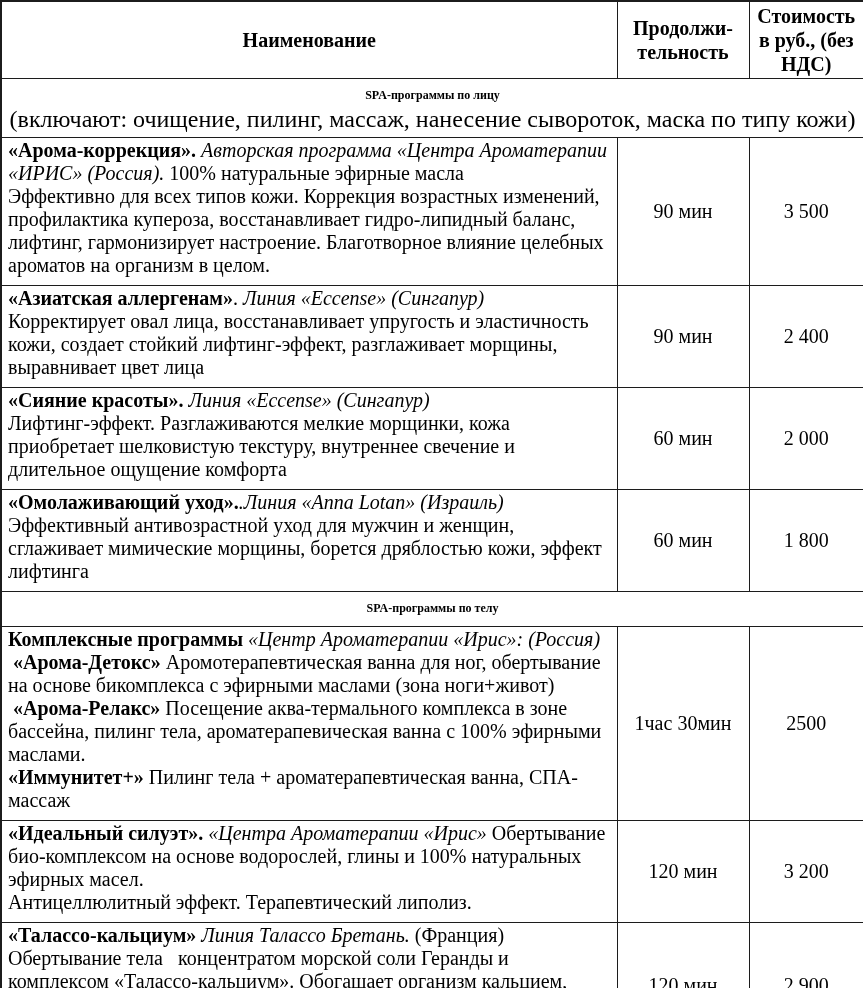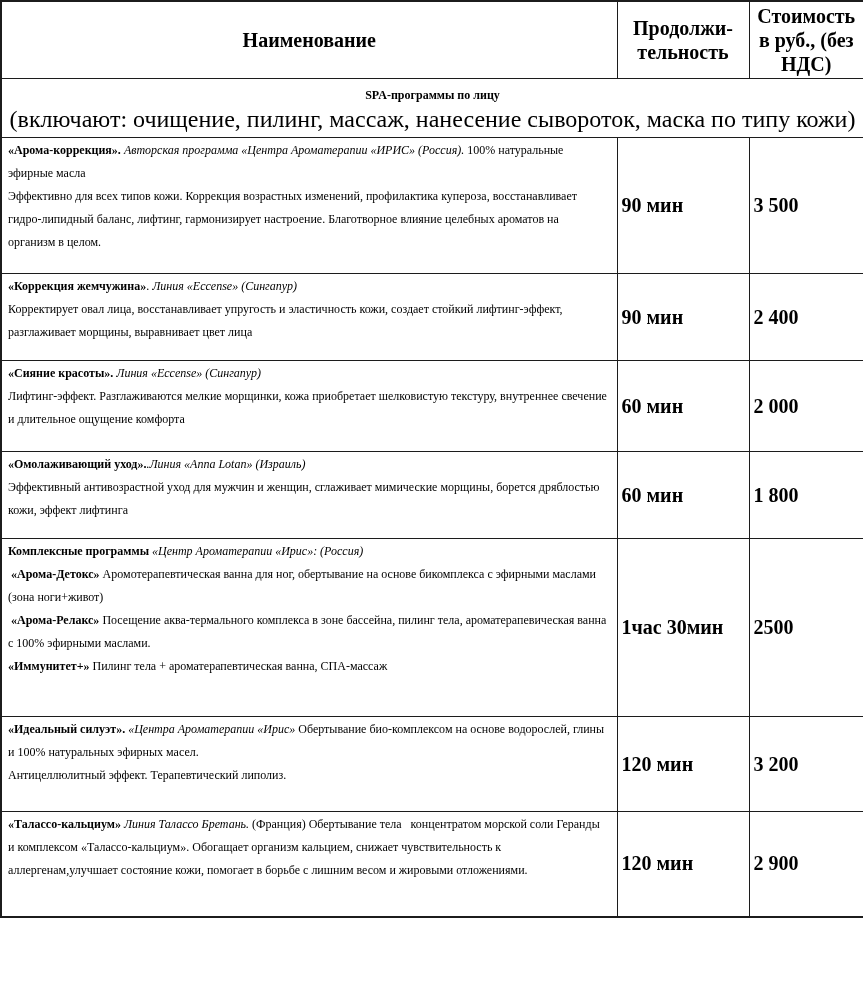--- a/index.html
+++ b/index.html
@@ -41,36 +41,35 @@
   .section-title {
     font-weight: bold;
     font-size: 12px;
     line-height: 24px;
   }
   .section-subtitle {
     font-size: 24px;
     line-height: 24px;
   }
   td.name-cell {
-    font-size: 12px;
+    font-size: 20px;
     line-height: 23px;
     text-align: left;
     vertical-align: top;
-    padding: 1px 8px 16px 6px;
+    padding: 1px 8px 8px 6px;
   }
   .seg-b { font-weight: bold; }
   .seg-i { font-style: italic; }
   td.duration-cell, td.price-cell {
     font-size: 20px;
     line-height: 23px;
-    text-align: left;
+    text-align: center;
     vertical-align: middle;
     padding: 2px 4px;
     white-space: nowrap;
-    font-weight: bold;
   }
 </style>
 </head>
 <body>
 
 <div class="page">
   <table class="price-table">
     <colgroup>
       <col style="width: 616px;">
       <col style="width: 132px;">
@@ -89,33 +88,38 @@
             <div class="section-title">SPA-программы по лицу</div>
             <div class="section-subtitle">(включают: очищение, пилинг, массаж, нанесение сывороток, маска по типу кожи)</div>
           </td>
         </tr>
         <tr style="height: 136px;">
           <td class="name-cell"><span class="seg-b">«Арома-коррекция». </span><span class="seg-i">Авторская программа «Центра Ароматерапии «ИРИС» (Россия). </span><span class="seg-n">100% натуральные эфирные масла</span><br><span class="seg-n">Эффективно для всех типов кожи. Коррекция возрастных изменений, профилактика купероза, восстанавливает гидро-липидный баланс, лифтинг, гармонизирует настроение. Благотворное влияние целебных ароматов на организм в целом.</span></td>
           <td class="duration-cell">90 мин</td>
           <td class="price-cell">3 500</td>
         </tr>
         <tr style="height: 85px;">
-          <td class="name-cell"><span class="seg-b">«Коррекция жемчужина»</span><span class="seg-n">. </span><span class="seg-i">Линия «Eccense» (Сингапур)</span><br><span class="seg-n">Корректирует овал лица, восстанавливает упругость и эластичность кожи, создает стойкий лифтинг-эффект, разглаживает морщины, выравнивает цвет лица</span></td>
+          <td class="name-cell"><span class="seg-b">«Азиатская аллергенам»</span><span class="seg-n">. </span><span class="seg-i">Линия «Eccense» (Сингапур)</span><br><span class="seg-n">Корректирует овал лица, восстанавливает упругость и эластичность кожи, создает стойкий лифтинг-эффект, разглаживает морщины, выравнивает цвет лица</span></td>
           <td class="duration-cell">90 мин</td>
           <td class="price-cell">2 400</td>
         </tr>
         <tr style="height: 91px; margin-top: 21px;">
           <td class="name-cell"><span class="seg-b">«Сияние красоты». </span><span class="seg-i">Линия «Eccense» (Сингапур)</span><br><span class="seg-n">Лифтинг-эффект. Разглаживаются мелкие морщинки, кожа приобретает шелковистую текстуру, внутреннее свечение и длительное ощущение комфорта</span></td>
           <td class="duration-cell">60 мин</td>
           <td class="price-cell">2 000</td>
         </tr>
         <tr style="height: 66px;">
           <td class="name-cell"><span class="seg-b">«Омолаживающий уход».</span><span class="seg-i">.Линия «Anna Lotan» (Израиль)</span><br><span class="seg-n">Эффективный антивозрастной уход для мужчин и женщин, сглаживает мимические морщины, борется дряблостью кожи, эффект лифтинга</span></td>
           <td class="duration-cell">60 мин</td>
           <td class="price-cell">1 800</td>
+        </tr>
+        <tr style="height: 32px;">
+          <td class="section-cell" colspan="3">
+            <div class="section-title">SPA-программы по телу</div>
+          </td>
         </tr>
         <tr style="height: 178px;">
           <td class="name-cell"><span class="seg-b">Комплексные программы </span><span class="seg-i">«Центр Ароматерапии «Ирис»: (Россия)</span><br><span class="seg-b">&nbsp;«Арома-Детокс» </span><span class="seg-n">Аромотерапевтическая ванна для ног, обертывание на основе бикомплекса с эфирными маслами (зона ноги+живот)</span><br><span class="seg-b">&nbsp;«Арома-Релакс» </span><span class="seg-n">Посещение аква-термального комплекса в зоне бассейна, пилинг тела, ароматерапевическая ванна с 100% эфирными маслами.</span><br><span class="seg-b">«Иммунитет+» </span><span class="seg-n">Пилинг тела + ароматерапевтическая ванна, СПА-массаж</span></td>
           <td class="duration-cell">1час 30мин</td>
           <td class="price-cell">2500</td>
         </tr>
         <tr style="height: 95px;">
           <td class="name-cell"><span class="seg-b">«Идеальный силуэт». </span><span class="seg-i">«Центра Ароматерапии «Ирис» </span><span class="seg-n">Обертывание био-комплексом на основе водорослей, глины и 100% натуральных эфирных масел.</span><br><span class="seg-n">Антицеллюлитный эффект. Терапевтический липолиз.</span></td>
           <td class="duration-cell">120 мин</td>
           <td class="price-cell">3 200</td>

